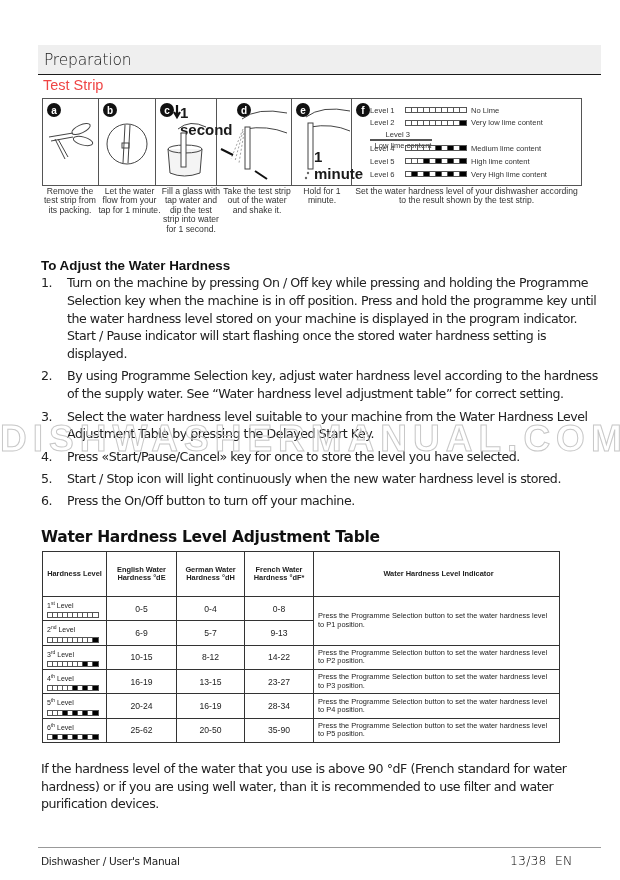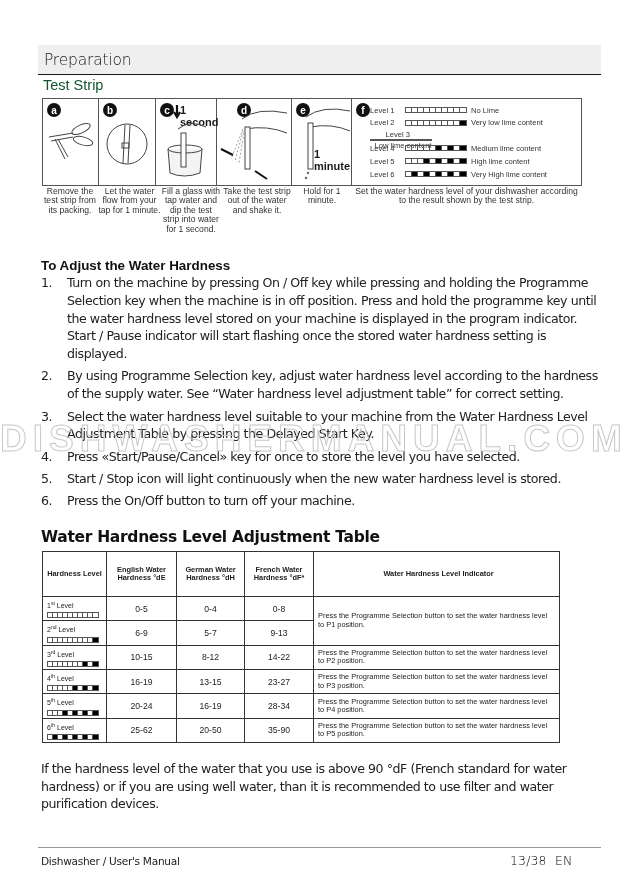--- a/index.html
+++ b/index.html
@@ -6,34 +6,34 @@
   html, body { width: 620px; height: 880px; background: #ffffff; overflow: hidden; }
   body { position: relative; font-family: "DejaVu Sans", sans-serif; color: #1a1a1a; }
 
   .section-header {
     position: absolute; left: 38px; top: 33px; width: 563px; height: 30px;
     background: #efefef; border-bottom: 1.5px solid #1a1a1a;
     padding-left: 6px; display: flex; align-items: center; margin-top: 12px;
   }
   .section-header span { font-family: "DejaVu Sans", sans-serif; font-size: 15.5px; font-weight: 300; letter-spacing: -0.2px; }
 
-  .sub-title { position: absolute; left: 43px; top: 77px; font-family: "Liberation Sans", sans-serif; font-size: 14.5px; color: #14532d; }
+  .sub-title { position: absolute; left: 43px; top: 77px; font-family: "Liberation Sans", sans-serif; font-size: 14.5px; color: #ef4444; }
 
   .strip-box {
     position: absolute; left: 42px; top: 98px; width: 540px; height: 88px;
     border: 1px solid #555; display: flex;
   }
   .panel { position: relative; border-right: 1px solid #555; height: 100%; }
   .panel:last-child { border-right: none; }
   .badge {
     position: absolute; left: 4px; top: 4px; width: 14px; height: 14px; border-radius: 50%;
     background: #111; color: #fff; font-family: "Liberation Sans", sans-serif; font-weight: bold;
     font-size: 10px; display: flex; align-items: center; justify-content: center;
   }
-  .panel-label { position: absolute; font-family: "Liberation Sans", sans-serif; font-weight: bold; font-size: 11px; }
+  .panel-label { position: absolute; font-family: "Liberation Sans", sans-serif; font-weight: bold; font-size: 15px; }
   .panel svg { position: absolute; left: 0; top: 0; }
 
   .captions { position: absolute; left: 42px; top: 187px; width: 540px; display: flex; }
   .caption { font-family: "Liberation Sans", sans-serif; font-size: 8.6px; line-height: 9.4px; text-align: center; color: #333; }
 
   .lvl-row { position: absolute; left: 18px; display: flex; align-items: center; height: 12px; font-family: "Liberation Sans", sans-serif; font-size: 7.6px; color: #333; }
   .lvl-name { width: 35px; }
   .strip { display: flex; border: 0.6px solid #555; height: 6px; margin-right: 4px; }
   .strip i { display: block; width: 6px; height: 100%; border-right: 0.6px solid #555; }
   .strip i:last-child { border-right: none; }

